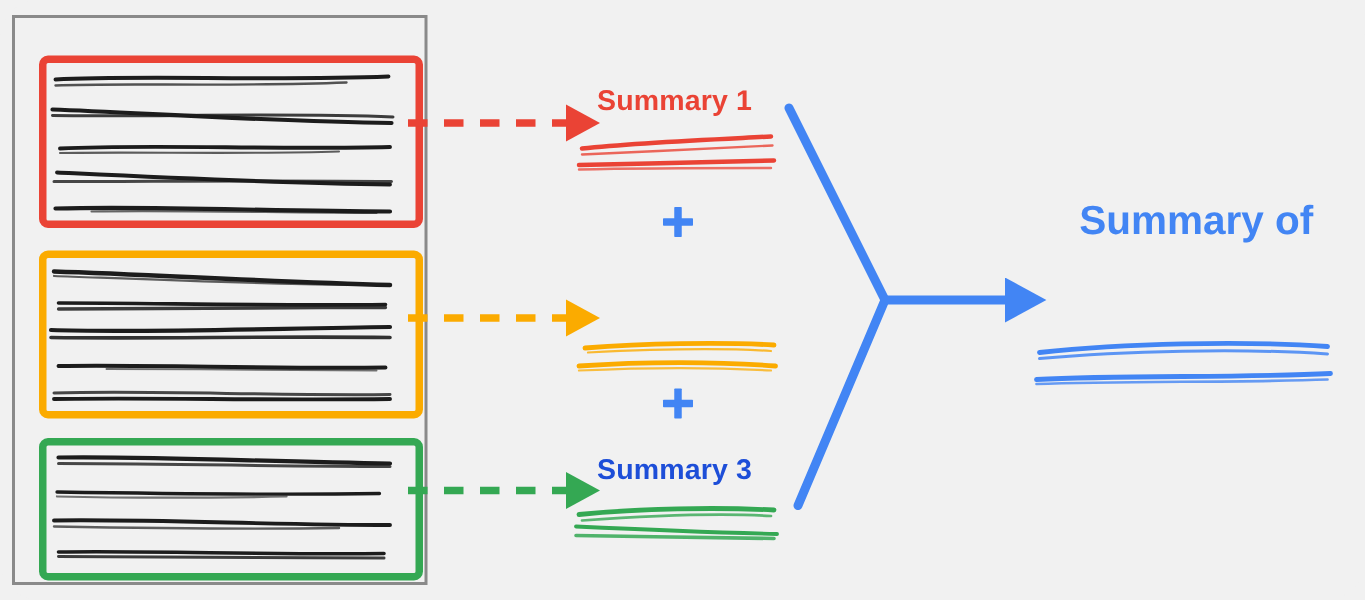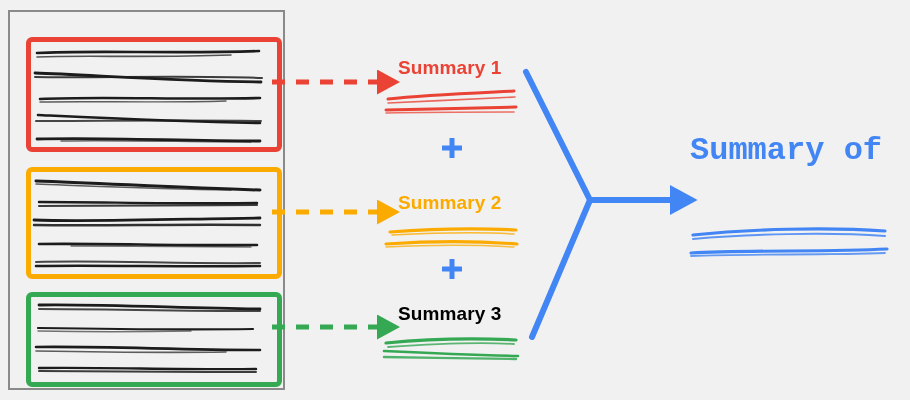--- a/index.html
+++ b/index.html
@@ -56,26 +56,25 @@
     width: 26px;
     height: 26px;
   }
   .plus svg { display: block; }
 
   .final-title {
     position: absolute;
     left: 690px;
     top: 132px;
     width: 215px;
-    text-align: left;
-    font-size: 32px;
+    text-align: center;
+    font-size: 27px;
     font-weight: 700;
     line-height: 1.18;
     color: #4285f4;
-    font-family: Liberation Mono, monospace;
   }
   .final-lines {
     position: absolute;
     left: 688px;
     top: 222px;
   }
   .final-lines svg { display: block; }
 
   .arrow-layer {
     position: absolute;
@@ -188,42 +187,41 @@
 
   <div class="plus" style="left:439px; top:135px;">
     <svg width="26" height="26" viewBox="0 0 26 26">
       <g fill="#4285f4">
         <rect x="10.5" y="3" width="5" height="20" rx="0.5"></rect>
         <rect x="3" y="10.5" width="20" height="5" rx="0.5"></rect>
       </g>
     </svg>
   </div>
 
-  <div class="summary-label" style="left:398px; top:192px; color:#fbab00;">Summary 2</div>
   <div class="summary-lines" style="left:384px; top:222px;">
     <svg width="135" height="28" viewBox="0 0 135 28">
       <g stroke="#fbab00" fill="none" stroke-linecap="round">
         <path d="M6 10 C45 7, 95 6, 132 8" stroke-width="3.2"></path>
         <path d="M8 13 C48 11, 98 10, 130 12" stroke-width="1.5" opacity="0.8"></path>
         <path d="M2 22 C45 19, 95 19, 133 22" stroke-width="3.2"></path>
         <path d="M2 25 C45 23, 95 23, 130 25" stroke-width="1.5" opacity="0.75"></path>
       </g>
     </svg>
   </div>
 
   <div class="plus" style="left:439px; top:256px;">
     <svg width="26" height="26" viewBox="0 0 26 26">
       <g fill="#4285f4">
         <rect x="10.5" y="3" width="5" height="20" rx="0.5"></rect>
         <rect x="3" y="10.5" width="20" height="5" rx="0.5"></rect>
       </g>
     </svg>
   </div>
 
-  <div class="summary-label" style="left:398px; top:303px; color:#000000;text-align:right;">Summary 3</div>
+  <div class="summary-label" style="left:398px; top:303px; color:#1d4ed8;text-align:right;">Summary 3</div>
   <div class="summary-lines" style="left:382px; top:333px;">
     <svg width="140" height="30" viewBox="0 0 140 30">
       <g stroke="#34a853" fill="none" stroke-linecap="round">
         <path d="M4 10 C45 6, 95 5, 134 7" stroke-width="3.2"></path>
         <path d="M6 14 C48 11, 98 9, 132 11" stroke-width="1.8" opacity="0.8"></path>
         <path d="M2 18 C45 20, 95 22, 136 23" stroke-width="2.6"></path>
         <path d="M2 24 C45 25, 95 25, 134 26" stroke-width="2.4" opacity="0.85"></path>
       </g>
     </svg>
   </div>

